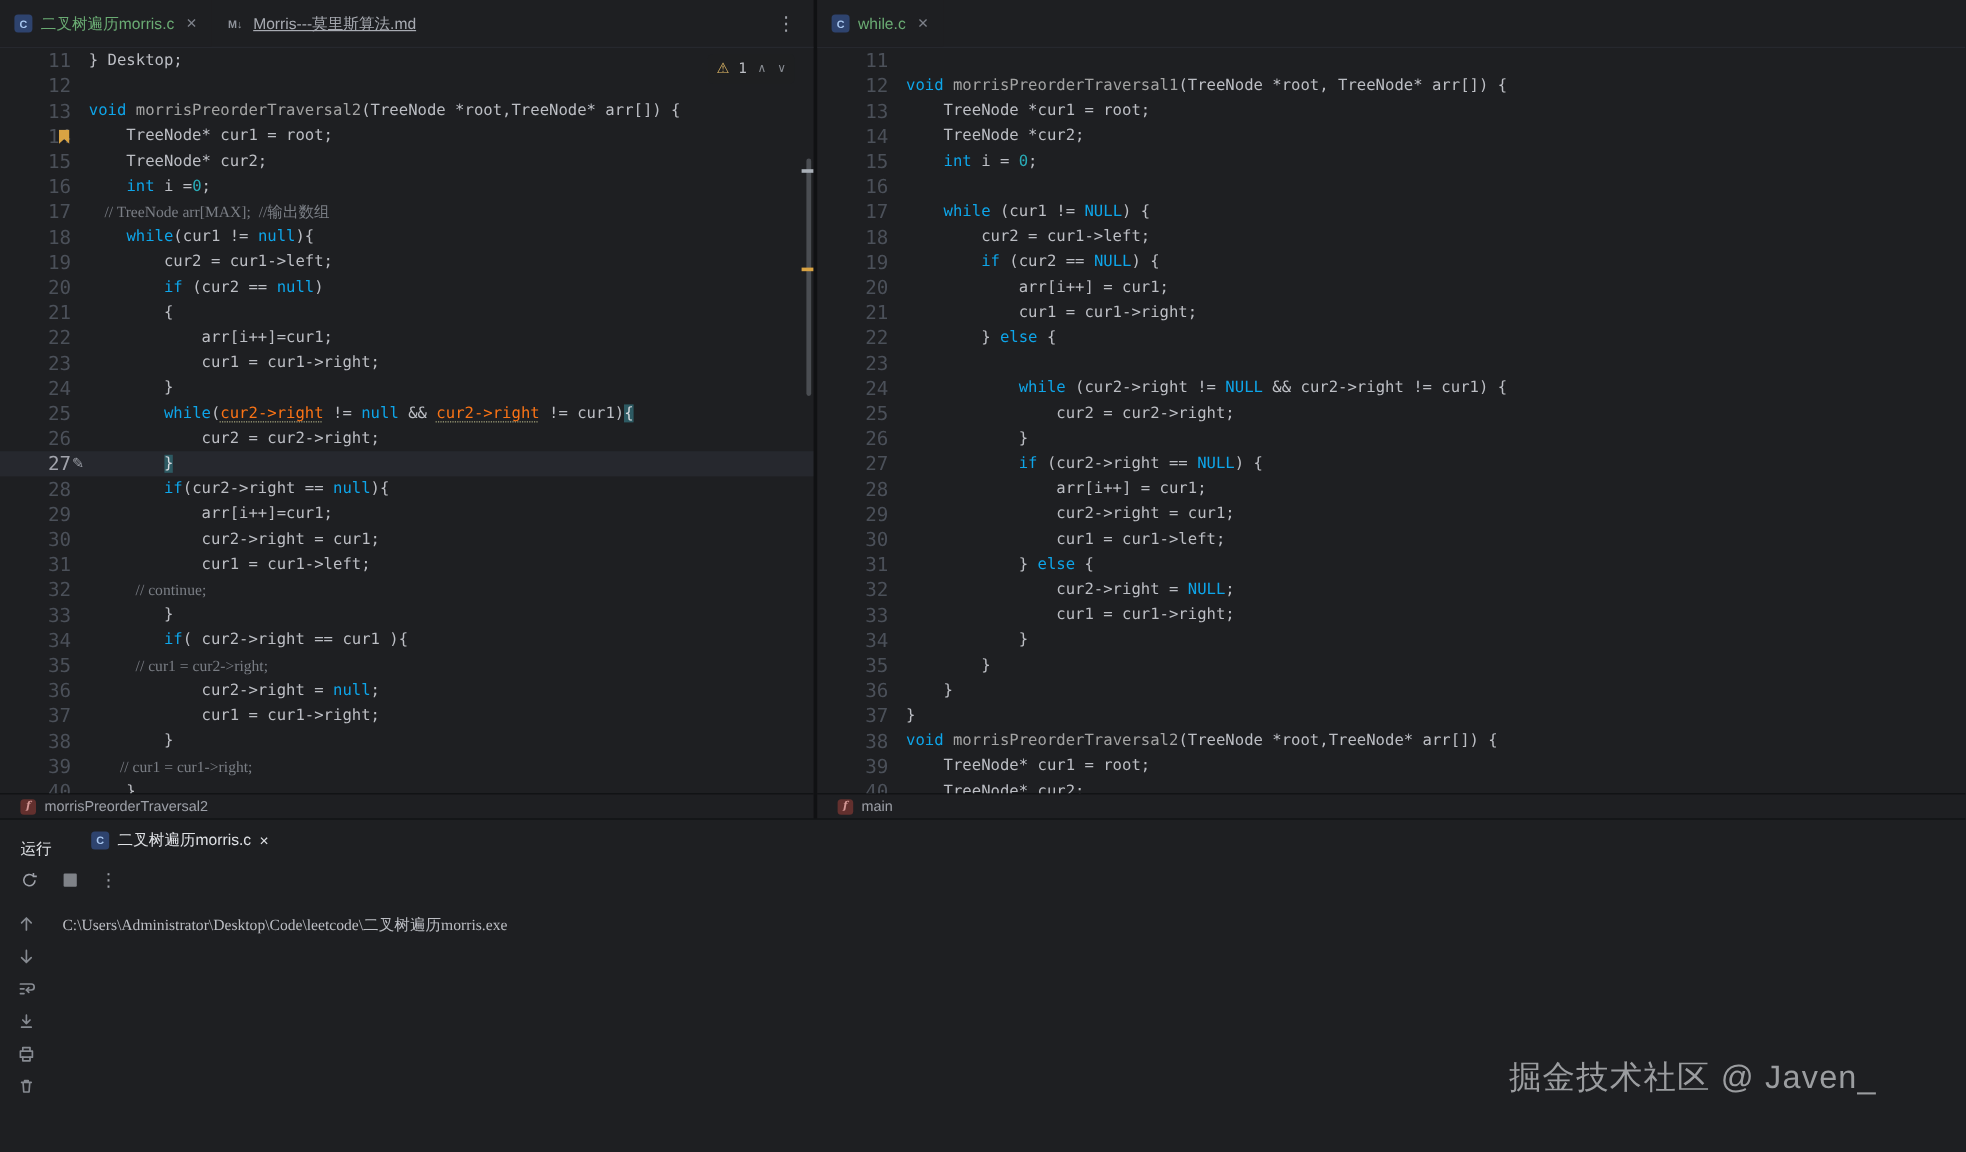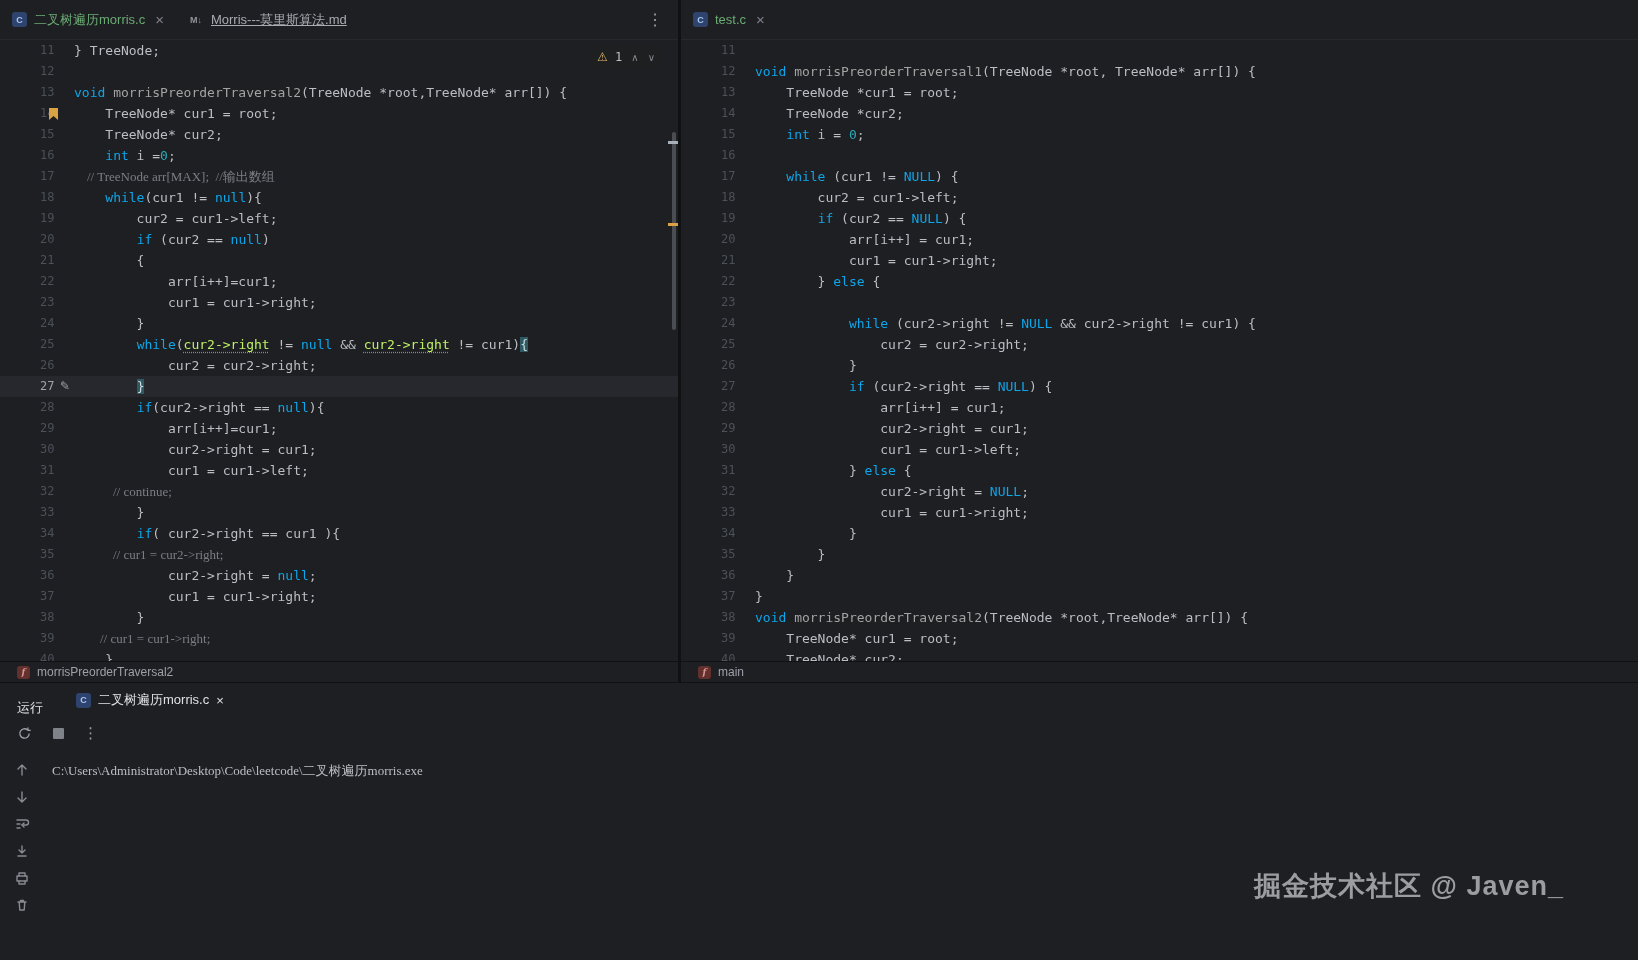--- a/index.html
+++ b/index.html
@@ -25,30 +25,30 @@
   .cicon { width:15px; height:15px; flex:none; border-radius:3px; background:#2e436e; color:#a8c7f0;
            display:grid; place-items:center; font:700 9px "Liberation Sans",sans-serif; }
   .mdicon { width:16px; height:15px; flex:none; border-radius:2px; color:#8f939b;
             display:grid; place-items:center; font:700 9px "Liberation Sans",sans-serif; }
 
   
   .editor { position:relative; flex:1; overflow:hidden;
             font-family:"DejaVu Sans Mono", monospace; font-size:13px; line-height:21px; }
   .code-line { display:flex; height:21px; white-space:pre; }
   .code-line.current { background:#26282e; }
-  .ln { width:34px; flex:none; text-align:right; color:#4b5059; font-size:12px;padding-left:40px; }
+  .ln { width:34px; flex:none; text-align:right; color:#4b5059; font-size:16px;padding-left:40px; }
   .current .ln { color:#a1a3ab; }
   .gut { width:34px; flex:none; position:relative; }
   .code { flex:1; min-width:0; }
   .t-p { color:#bcbec4; }
   .t-k { color:#0ea5e9; }
   .t-f { color:#a3a3a3; }
   .t-c { color:#7a7e85;font-family:Liberation Serif, serif; }
   .t-n { color:#2aacb8; }
-  .t-u { color:#bef264; text-decoration:underline dotted #8a8a6a; text-underline-offset:3px; }
+  .t-u { color:#f97316; text-decoration:underline dotted #8a8a6a; text-underline-offset:3px; }
   .t-b { color:#d5d8dd; background:#2d5a63; }
 
   .bm { position:absolute; left:9px; top:5px; width:9px; height:12px; background:#d9a343;
         clip-path:polygon(0 0,100% 0,100% 100%,50% 66%,0 100%); }
   .pencil { position:absolute; right:4px; top:0; color:#9da0a8; font-size:12px;
             font-family:"DejaVu Sans", sans-serif; }
 
   .inspection { position:absolute; top:5px; right:16px; display:flex; align-items:center; gap:9px;
                 font-size:12px; background:#1e1f22cc; padding:2px 7px; border-radius:4px; }
   .warn-tri { color:#e8bf6a; font-size:12px; font-family:"DejaVu Sans",sans-serif; }
@@ -81,21 +81,21 @@
 
   .console-wrap { flex:1; display:flex; min-height:0; }
   .console-gutter { width:44px; flex:none; display:flex; flex-direction:column; align-items:center;
                     gap:9px; padding-top:12px; }
   .cg-icon { width:18px; height:18px; display:grid; place-items:center; }
   .cg-icon svg { width:16px; height:16px; stroke:#868a91; fill:none; stroke-width:1.4;
                  stroke-linecap:round; stroke-linejoin:round; }
   .console { flex:1; padding:12px 0 0 8px; font-family:Liberation Serif, serif;
              font-size:13px; line-height:19px; white-space:pre; color:#bcbec4; }
 
-  .watermark { position:absolute; right:74px; bottom:56px; font-size:27px; font-weight:700;
+  .watermark { position:absolute; right:74px; bottom:44px; font-size:27px; font-weight:400;
                letter-spacing:1px; color:#9b9da0; }
 </style>
 </head>
 <body>
 
 <div class="top">
 
   <div class="pane left">
     <div class="tabbar">
       <div class="tab active">
@@ -115,21 +115,21 @@
         <span>
           <span class="warn-tri">⚠</span>
           <span class="warn-count">1</span>
         </span>
         <span class="chev">∧</span>
         <span class="chev">∨</span>
       </div>
       <div class="scroll-thumb"></div>
       <div class="stripe-mark white"></div>
       <div class="stripe-mark yellow"></div>
-    <div class="code-line"><span class="ln">11</span><span class="gut"></span><span class="code"><span class="t-p">} TreeNode;</span></span></div>
+    <div class="code-line"><span class="ln">11</span><span class="gut"></span><span class="code"><span class="t-p">} Desktop;</span></span></div>
         <div class="code-line"><span class="ln">12</span><span class="gut"></span><span class="code"></span></div>
         <div class="code-line"><span class="ln">13</span><span class="gut"></span><span class="code"><span class="t-k">void</span><span class="t-p"> </span><span class="t-f">morrisPreorderTraversal2</span><span class="t-p">(TreeNode *root,TreeNode* arr[]) {</span></span></div>
         <div class="code-line"><span class="ln">14</span><span class="gut"><span class="bm"></span></span><span class="code"><span class="t-p">    TreeNode* cur1 = root;</span></span></div>
         <div class="code-line"><span class="ln">15</span><span class="gut"></span><span class="code"><span class="t-p">    TreeNode* cur2;</span></span></div>
         <div class="code-line"><span class="ln">16</span><span class="gut"></span><span class="code"><span class="t-p">    </span><span class="t-k">int</span><span class="t-p"> i =</span><span class="t-n">0</span><span class="t-p">;</span></span></div>
         <div class="code-line"><span class="ln">17</span><span class="gut"></span><span class="code"><span class="t-c">    // TreeNode arr[MAX];  //输出数组</span></span></div>
         <div class="code-line"><span class="ln">18</span><span class="gut"></span><span class="code"><span class="t-p">    </span><span class="t-k">while</span><span class="t-p">(cur1 != </span><span class="t-k">null</span><span class="t-p">){</span></span></div>
         <div class="code-line"><span class="ln">19</span><span class="gut"></span><span class="code"><span class="t-p">        cur2 = cur1-&gt;left;</span></span></div>
         <div class="code-line"><span class="ln">20</span><span class="gut"></span><span class="code"><span class="t-p">        </span><span class="t-k">if</span><span class="t-p"> (cur2 == </span><span class="t-k">null</span><span class="t-p">)</span></span></div>
         <div class="code-line"><span class="ln">21</span><span class="gut"></span><span class="code"><span class="t-p">        {</span></span></div>
@@ -157,21 +157,21 @@
     <div class="breadcrumbs">
       <span class="fn-icon">f</span>
       <span>morrisPreorderTraversal2</span>
     </div>
   </div>
 
   <div class="pane right">
     <div class="tabbar">
       <div class="tab active">
         <span class="cicon">C</span>
-        <span class="lab-green">test.c</span>
+        <span class="lab-green">while.c</span>
         <span class="close">×</span>
       </div>
     </div>
 
     <div class="editor" id="right-editor">
         <div class="code-line"><span class="ln">11</span><span class="gut"></span><span class="code"></span></div>
         <div class="code-line"><span class="ln">12</span><span class="gut"></span><span class="code"><span class="t-k">void</span><span class="t-p"> </span><span class="t-f">morrisPreorderTraversal1</span><span class="t-p">(TreeNode *root, TreeNode* arr[]) {</span></span></div>
         <div class="code-line"><span class="ln">13</span><span class="gut"></span><span class="code"><span class="t-p">    TreeNode *cur1 = root;</span></span></div>
         <div class="code-line"><span class="ln">14</span><span class="gut"></span><span class="code"><span class="t-p">    TreeNode *cur2;</span></span></div>
         <div class="code-line"><span class="ln">15</span><span class="gut"></span><span class="code"><span class="t-p">    </span><span class="t-k">int</span><span class="t-p"> i = </span><span class="t-n">0</span><span class="t-p">;</span></span></div>

